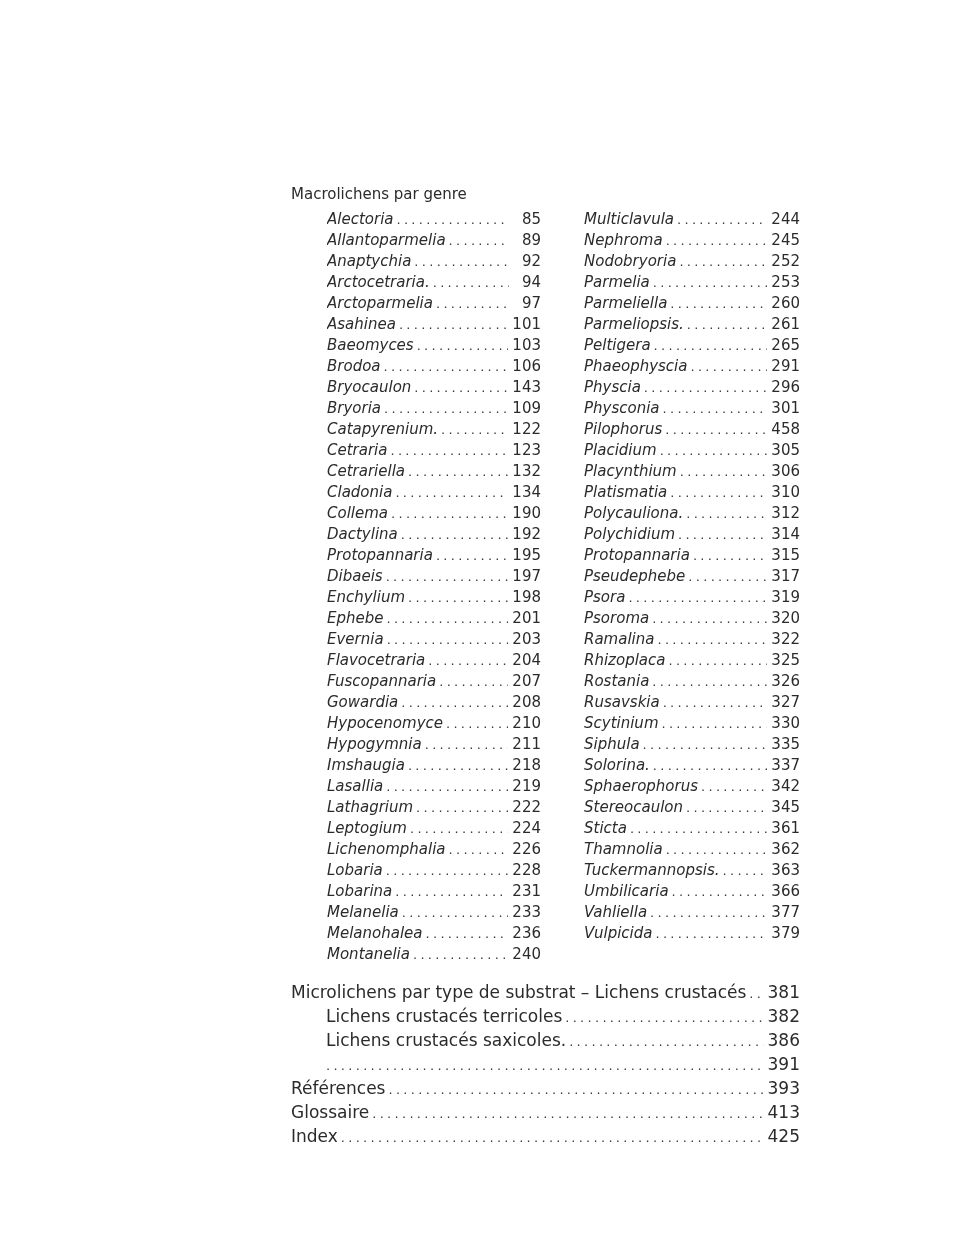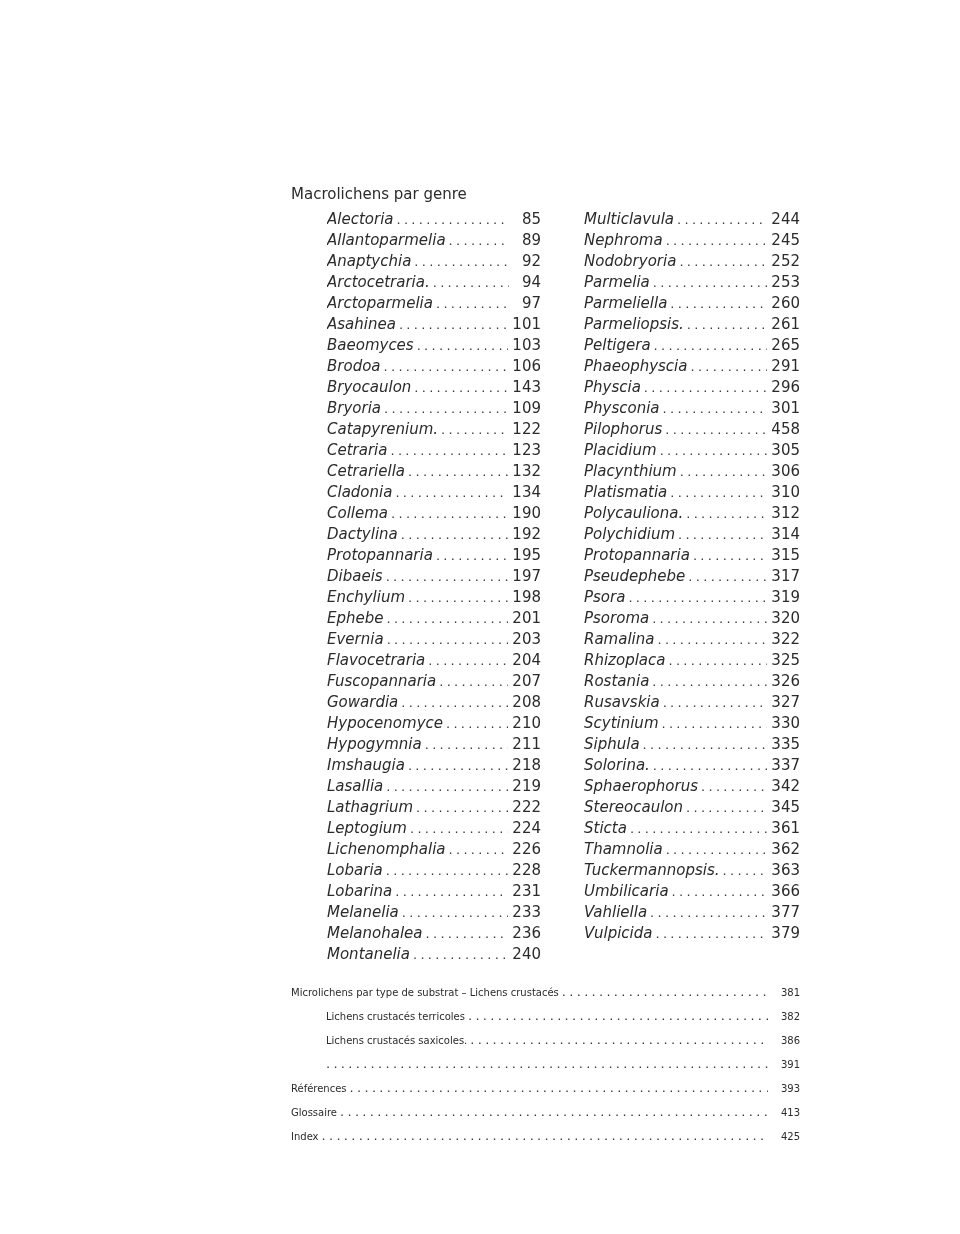--- a/index.html
+++ b/index.html
@@ -71,21 +71,21 @@
     }
     .back {
       position: absolute;
       top: 797px;
       left: 0;
       width: 509px;
     }
     .back .entry {
       height: 24px;
       line-height: 24px;
-      font-size: 10px;
+      font-size: 17px;
     }
     .back .entry .name { font-style: normal; }
     .back .entry.sub { padding-left: 35px; }
   </style>
 </head>
 <body>
 
 <div class="page">
   <h2 class="section-title">Macrolichens par genre</h2>
   <div class="columns">

